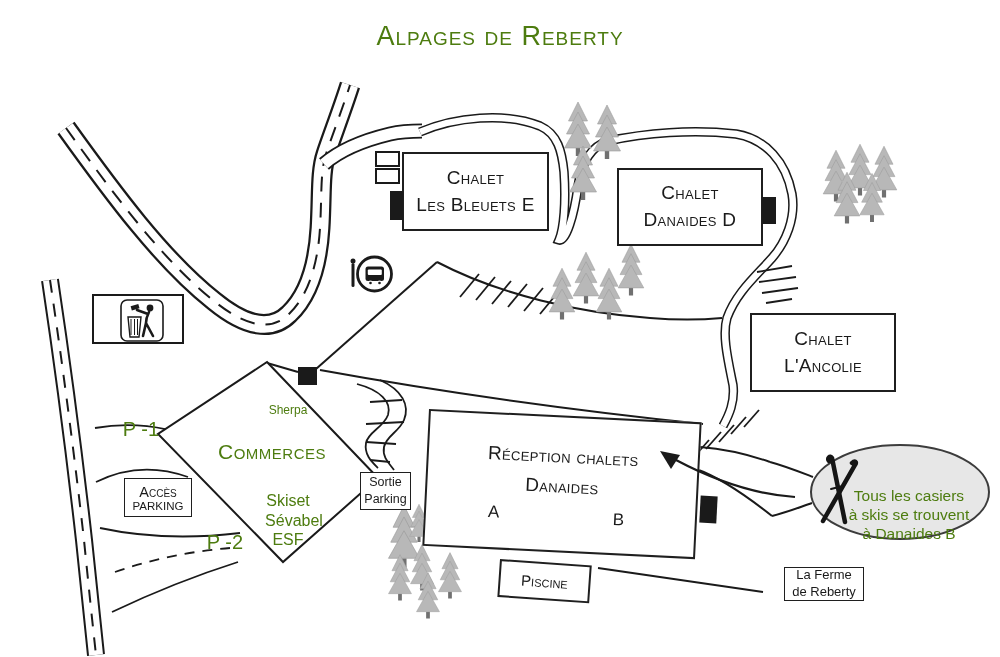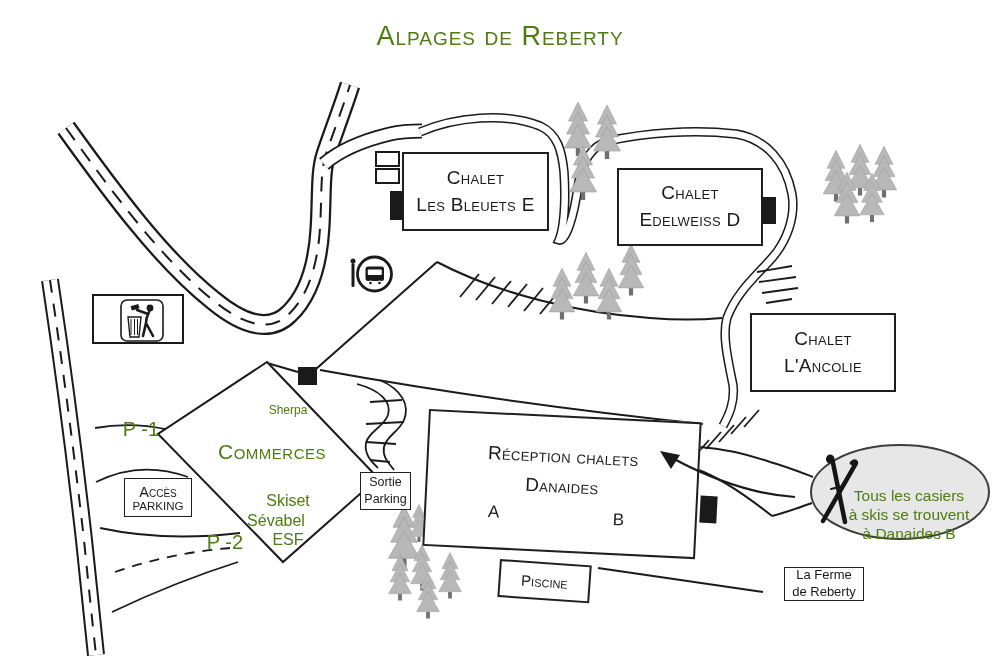--- a/index.html
+++ b/index.html
@@ -174,39 +174,39 @@
 
   <div class="lbl" id="title">Alpages de Reberty</div>
 
   <div class="box chalet" style="left:402px;top:152px;width:147px;height:79px;">
     <div>Chalet</div>
     <div>Les Bleuets E</div>
   </div>
 
   <div class="box chalet" style="left:617px;top:168px;width:146px;height:78px;">
     <div>Chalet</div>
-    <div>Edelweiss D</div>
+    <div>Danaides D</div>
   </div>
 
   <div class="box chalet" style="left:750px;top:313px;width:146px;height:79px;">
     <div>Chalet</div>
     <div>L'Ancolie</div>
   </div>
 
   <div class="box" id="box-reception">
     <div class="abs sc" style="left:0;top:28px;width:100%;font-size:19px;letter-spacing:.3px;">Réception chalets</div>
     <div class="abs sc" style="left:0;top:58px;width:100%;font-size:19px;letter-spacing:.3px;">Danaides</div>
     <div class="abs" style="left:62px;top:88px;font-size:17px;">A</div>
     <div class="abs" style="left:187px;top:90px;font-size:17px;">B</div>
   </div>
 
   <div class="lbl ctr" style="left:288px;top:403px;font-size:12px;">Sherpa</div>
   <div class="lbl ctr sc" style="left:272px;top:440px;font-size:21px;letter-spacing:.5px;">Commerces</div>
   <div class="lbl ctr" style="left:288px;top:492px;font-size:16px;">Skiset</div>
-  <div class="lbl ctr" style="left:276px;top:512px;font-size:16px;">Sévabel</div>
+  <div class="lbl ctr" style="left:294px;top:512px;font-size:16px;">Sévabel</div>
   <div class="lbl ctr" style="left:288px;top:531px;font-size:16px;">ESF</div>
 
   <div class="lbl ctr" style="left:141px;top:418px;font-size:20px;">P -1</div>
   <div class="lbl ctr" style="left:225px;top:531px;font-size:20px;">P -2</div>
 
   <div class="box thin" id="box-acces">
     <div class="sc" style="font-size:14.5px;">Accès</div>
     <div style="font-size:11.5px;">PARKING</div>
   </div>
 

